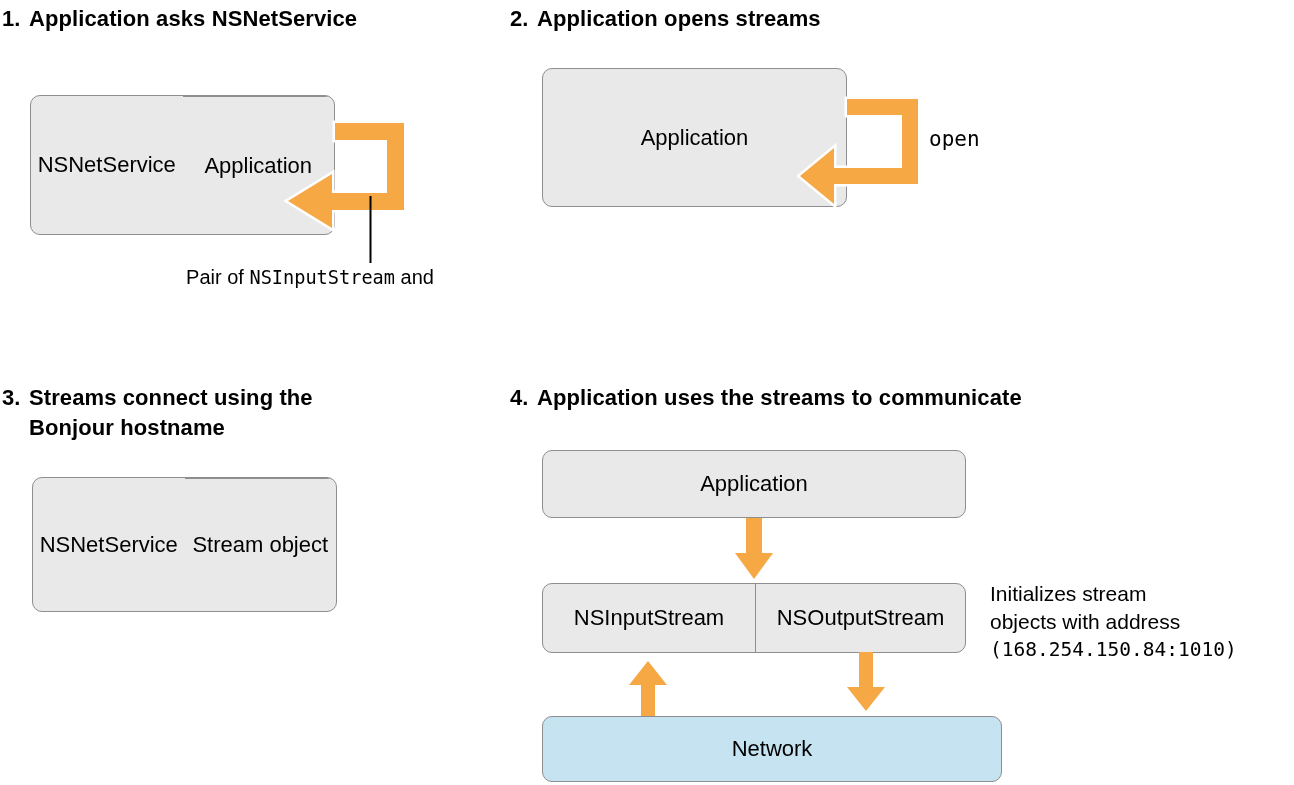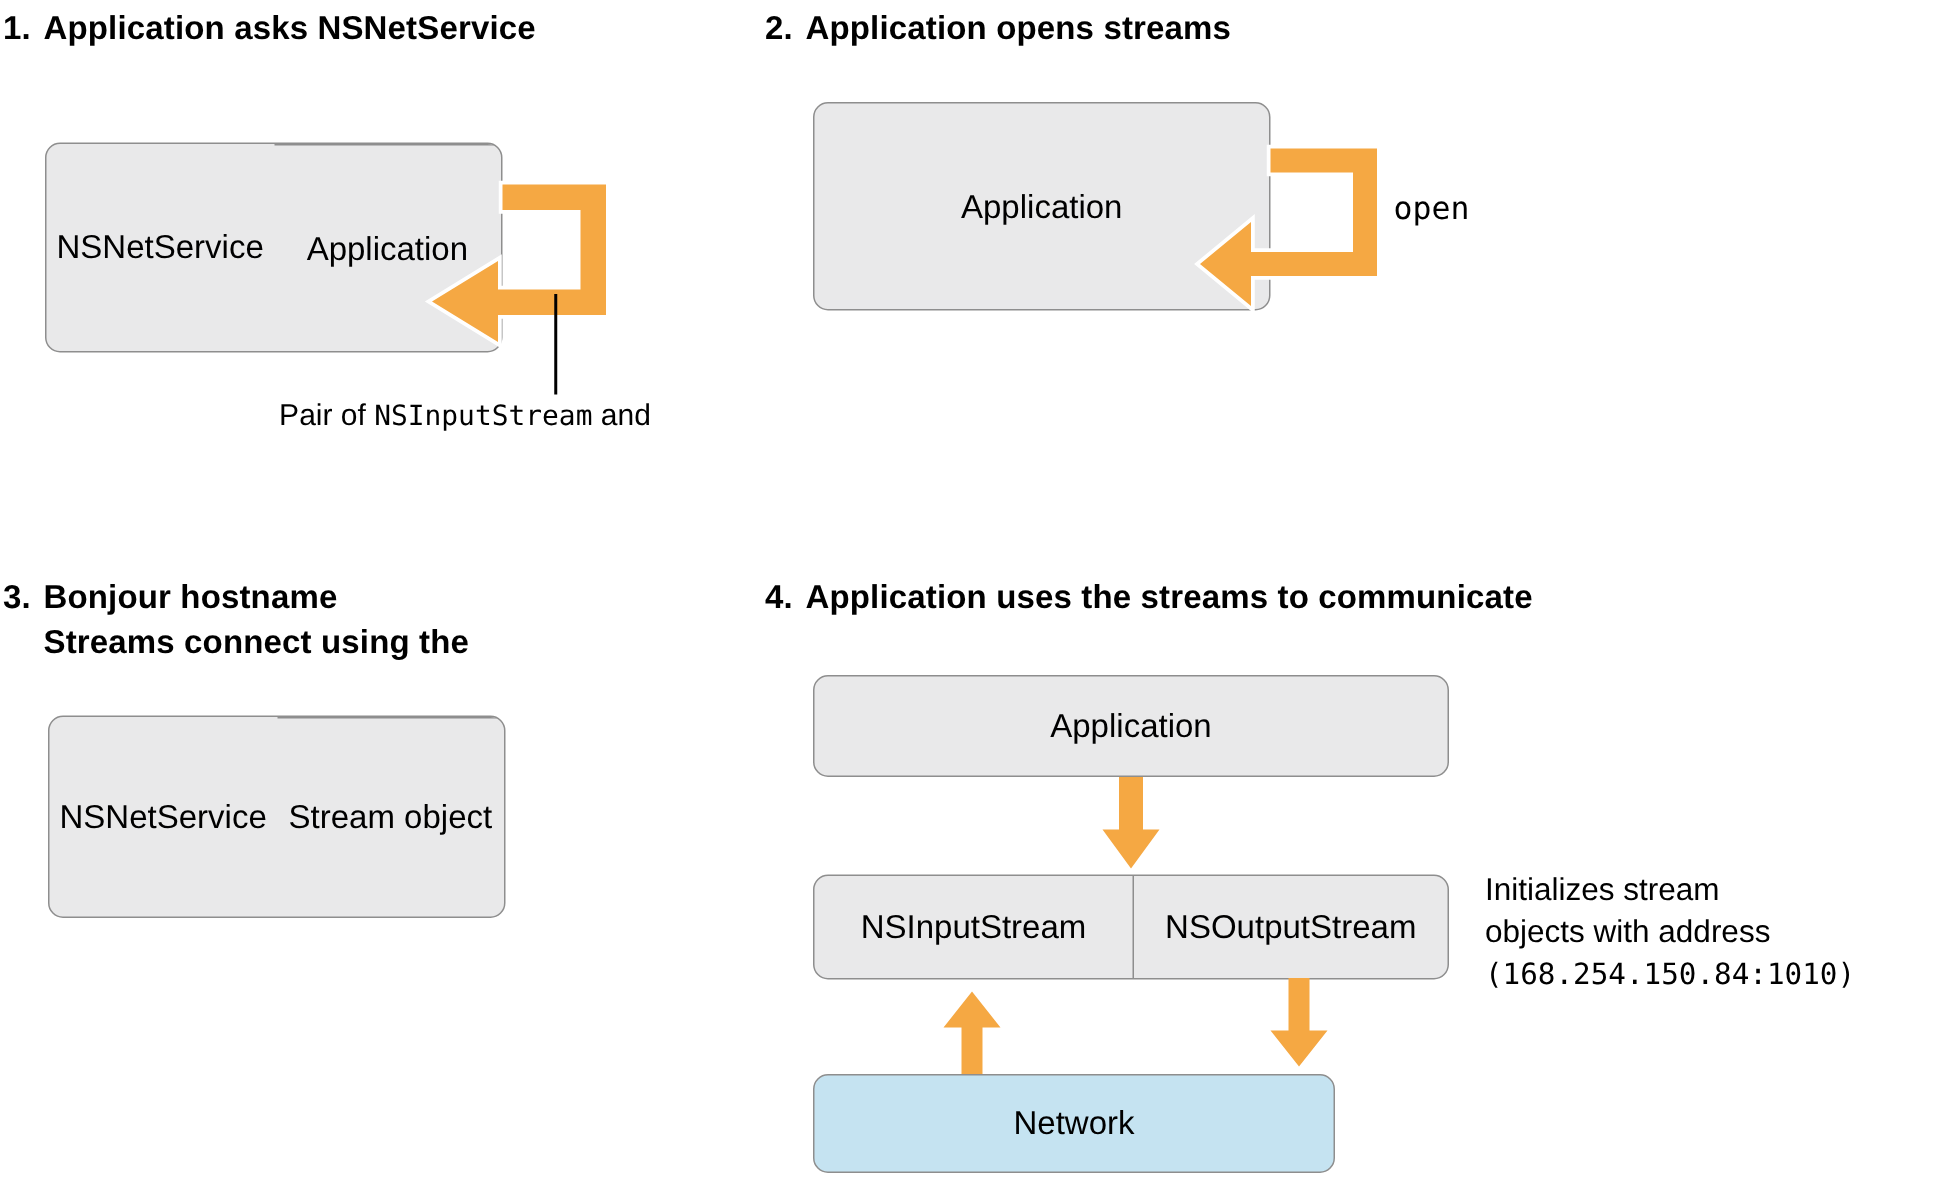--- a/index.html
+++ b/index.html
@@ -65,22 +65,22 @@
     <div class="row">
       <span>Application</span>
     </div>
   </div>
 
   <div class="cap mono" style="left:929px;top:125px;font-size:21px;text-align:right;">open</div>
 
   <div class="title" style="left:2px;top:383px;width:400px;">
     <span class="num">3.</span>
     <span class="tlines">
+      <span>Streams connect using the</span>
       <span>Bonjour hostname</span>
-      <span>Streams connect using the</span>
     </span>
   </div>
 
   <div class="obox" style="left:32px;top:477px;width:305px;height:135px;">
     <div class="row">
       <span>NSNetService</span>
     </div>
     <div class="row">
       <span>Stream object</span>
     </div>
@@ -101,21 +101,21 @@
 
   <div class="obox hbox" style="left:542px;top:583px;width:424px;height:70px;">
     <div class="cell" style="width:212px;flex:none;">
       <span>NSInputStream</span>
     </div>
     <div class="cell" style="flex:1;">
       <span>NSOutputStream</span>
     </div>
   </div>
 
-  <div class="obox network" style="left:542px;top:716px;width:348px;height:66px;">
+  <div class="obox network" style="left:542px;top:716px;width:460px;height:66px;">
     <div class="row">
       <span>Network</span>
     </div>
   </div>
 
   <div class="cap" style="left:990px;top:580px;width:304px;font-size:21px;">
     <div>Initializes stream</div>
     <div>objects with address</div>
     <div class="mono">(168.254.150.84:1010)</div>
   </div>

